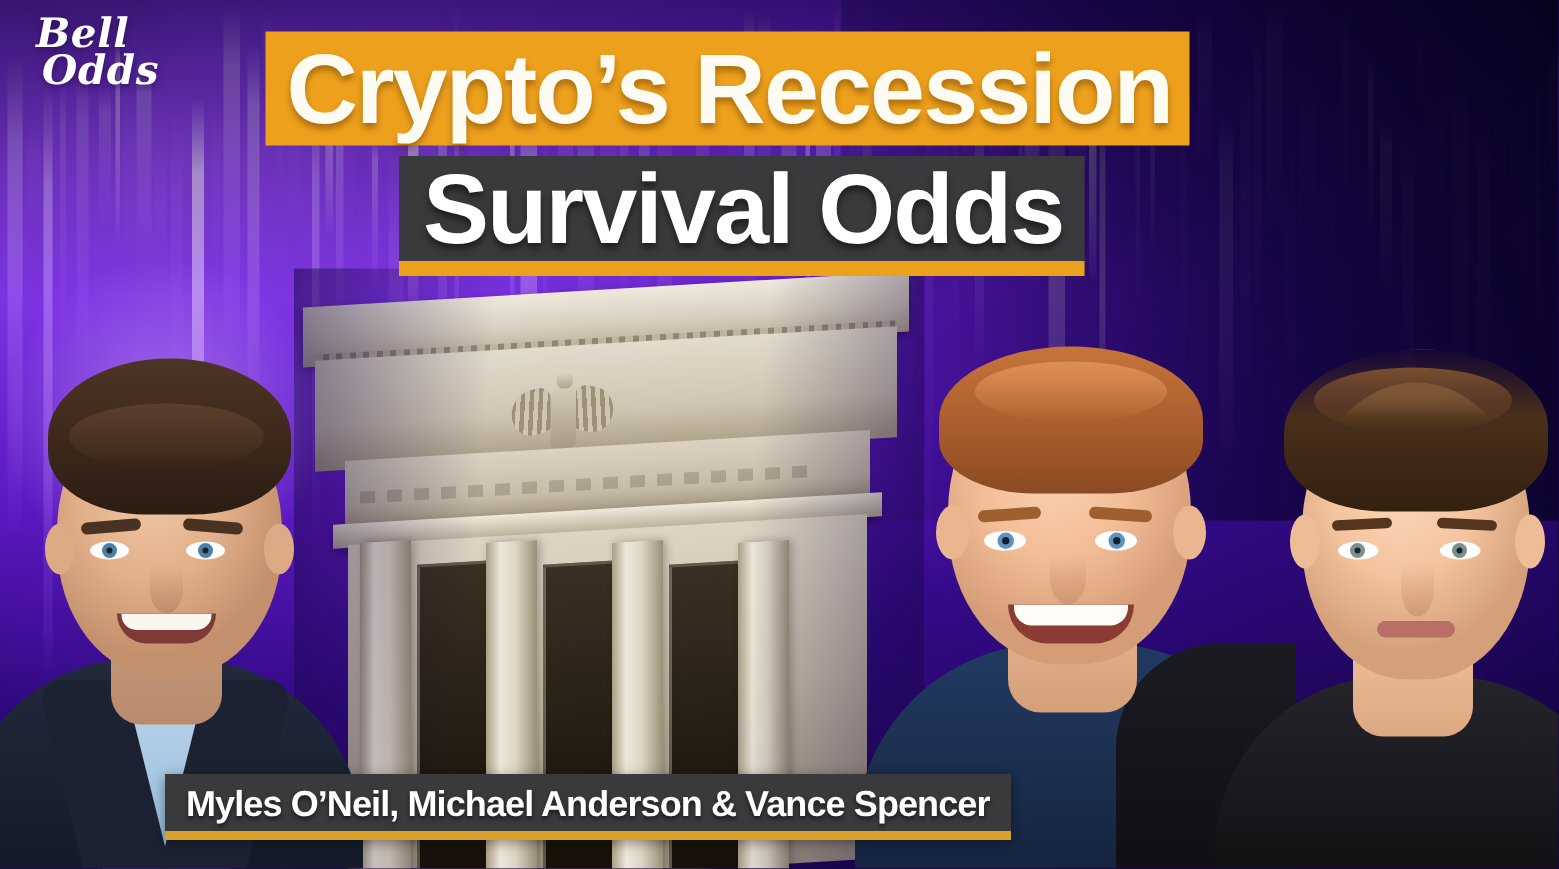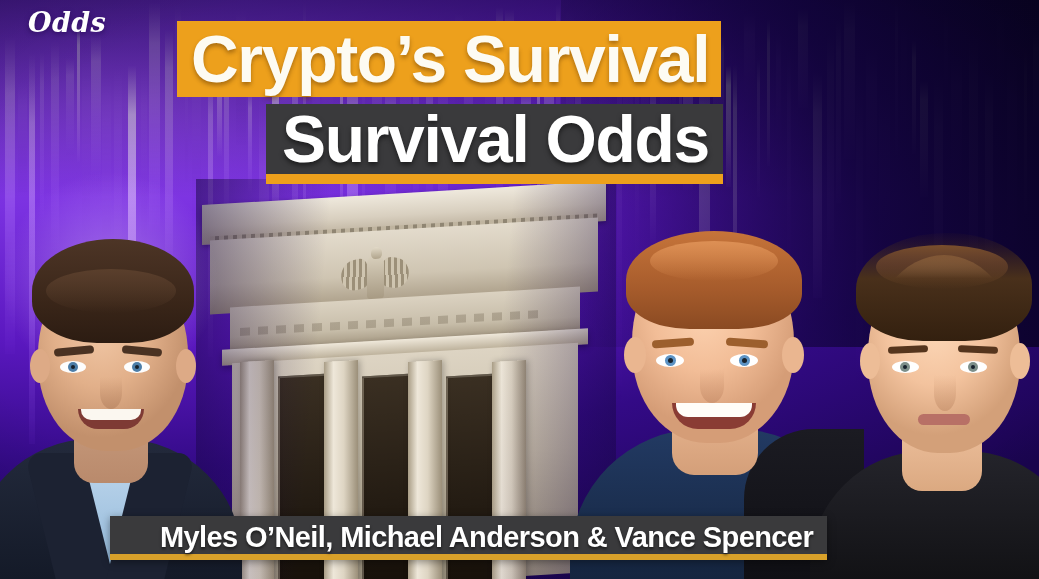--- a/index.html
+++ b/index.html
@@ -294,23 +294,22 @@
 
   
   .guests-box{
     position:absolute;left:110px;top:516px;
     background:#3a3a3c;
     padding:4px 14px 0 14px;
     border-bottom:6px solid #d9a12a;
     box-shadow:0 2px 8px rgba(0,0,0,.4);
   }
   .guests{
-    font-size:29px;line-height:34px;font-weight:700;color:#ffffff;white-space:nowrap;letter-spacing:-.6px;
+    font-size:24px;line-height:34px;font-weight:700;color:#ffffff;white-space:nowrap;letter-spacing:-.6px;
     text-shadow:0 2px 3px rgba(0,0,0,.55);
-    margin-left:36px;
   }
 </style>
 </head>
 <body>
 
 <div class="thumb">
 
   <div class="bg">
     <div class="bg-base"></div>
     <div class="bars" id="bars">
@@ -497,25 +496,26 @@
         <i></i>
       </div>
     <div class="eye r">
         <i></i>
       </div>
     <div class="nose"></div>
     <div class="mouth"></div>
   </div>
 
   <div class="logo">
+    <div class="logo-word">Bell</div>
     <div class="logo-word two">Odds</div>
   </div>
 
   <div class="title-wrap">
-    <div class="title-line title-l1">Crypto’s Survival</div>
+    <div class="title-line title-l1">Crypto’s Recession</div>
     <div class="title-l2-box">
       <div class="title-l2">Survival Odds</div>
     </div>
   </div>
 
   <div class="guests-box">
     <div class="guests">Myles O’Neil, Michael Anderson &amp; Vance Spencer</div>
   </div>
 
 </div>

